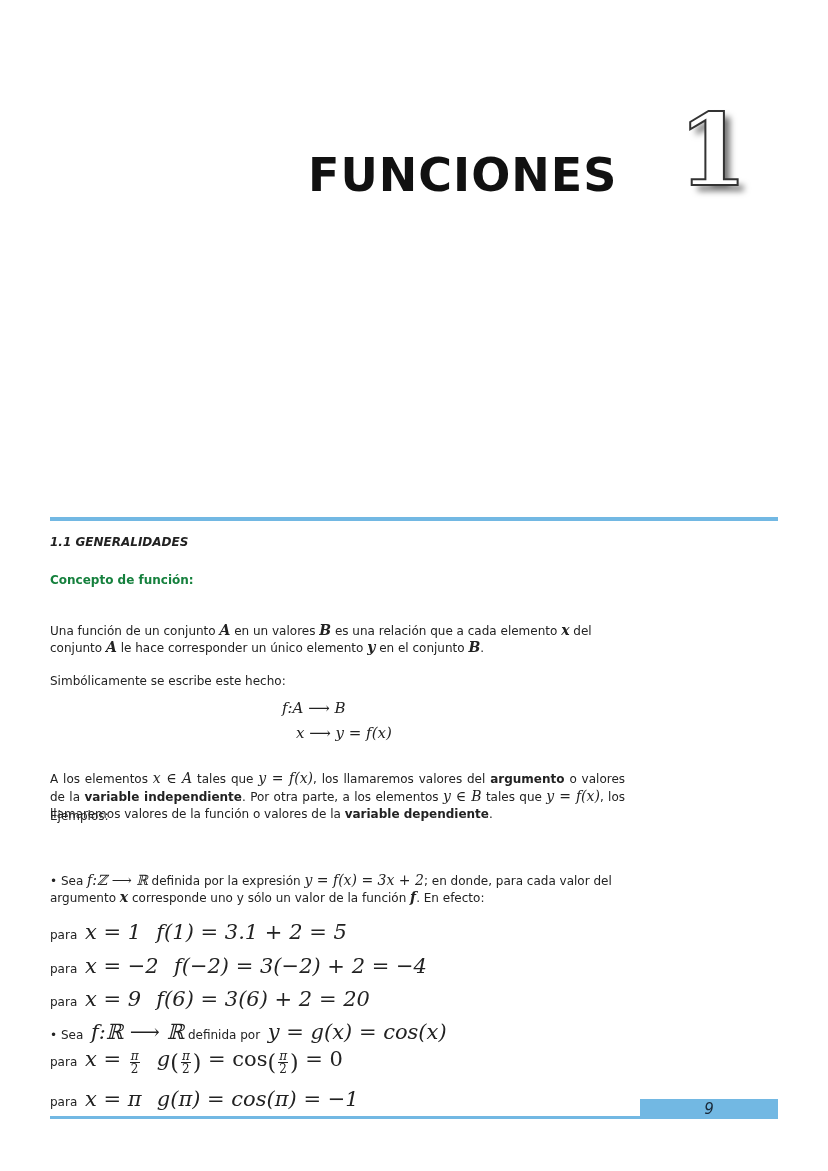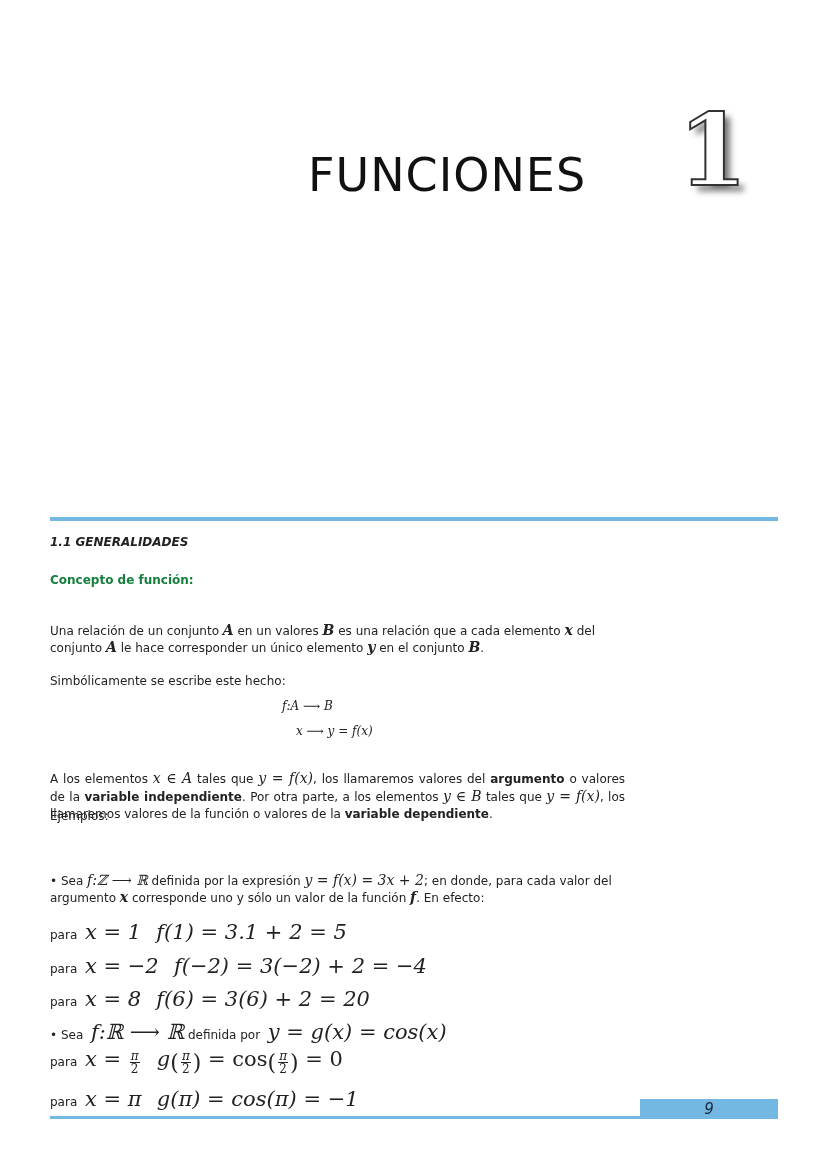--- a/index.html
+++ b/index.html
@@ -1,34 +1,34 @@
 <!DOCTYPE html>
 <html><head>
 <meta charset="utf-8">
 <style>
   html, body { margin: 0; padding: 0; background: #ffffff; }
   body { width: 828px; height: 1171px; position: relative; overflow: hidden;
          font-family: "DejaVu Sans", sans-serif; color: #1a1a1a; }
-  .chapter-title { position: absolute; left: 308px; top: 148px; font-size: 46px; font-weight: normal;
+  .chapter-title { position: absolute; left: 308px; top: 148px; font-size: 46px; font-weight: bold;
                    letter-spacing: 1px; color: #111; font-family: "DejaVu Sans", sans-serif; }
   .chapter-number { position: absolute; left: 678px; top: 100px; font-size: 100px; font-weight: bold;
                     color: #ffffff; -webkit-text-stroke: 2px #333;
                     text-shadow: 6px 6px 6px rgba(0,0,0,0.55);
                     font-family: "DejaVu Serif", serif; line-height: 1; }
   .top-rule { position: absolute; left: 50px; top: 517px; width: 728px; height: 4px; background: #72b8e3; }
   .section-heading { position: absolute; left: 50px; top: 535px; font-size: 12px; font-weight: bold;
                      font-style: italic; color: #222; }
   .sub-heading { position: absolute; left: 50px; top: 573px; font-size: 12px; font-weight: bold; color: #15803d; }
   .para { position: absolute; left: 50px; width: 575px; font-size: 12px; line-height: 16px; color: #222; }
   .para.justify { text-align: justify; }
   .m { font-family: "DejaVu Serif", serif; font-style: italic; font-size: 14px; }
   .mb { font-family: "DejaVu Serif", serif; font-style: italic; font-weight: bold; font-size: 14px; }
   .mr { font-family: "DejaVu Serif", serif; font-size: 14px; }
   b { font-weight: bold; }
-  .formula { position: absolute; font-family: "DejaVu Serif", serif; font-size: 12px; color: #222; }
+  .formula { position: absolute; font-family: "DejaVu Serif", serif; font-size: 15px; color: #222; }
   .ex-line { position: absolute; left: 50px; font-size: 12px; color: #222; white-space: nowrap; }
   .ex-line .mr, .ex-line .m { font-size: 21px; }
   .frac { display: inline-block; vertical-align: middle; text-align: center; font-family: "DejaVu Serif", serif;
           font-size: 12px; line-height: 12px; margin: 0 2px; }
   .frac .num { display: block; border-bottom: 1px solid #222; padding: 0 1px; font-style: italic; }
   .frac .den { display: block; }
   .bigp { font-size: 22px; font-family: "DejaVu Serif", serif; vertical-align: middle; }
   .bottom-rule { position: absolute; left: 50px; top: 1116px; width: 590px; height: 3px; background: #72b8e3; }
   .page-box { position: absolute; left: 640px; top: 1099px; width: 138px; height: 20px; background: #72b8e3;
               text-align: center; font-size: 15px; font-style: italic; color: #1a2a3a; line-height: 20px; }
@@ -38,21 +38,21 @@
 
 <div class="chapter-title">FUNCIONES</div>
 <div class="chapter-number">1</div>
 
 <div class="top-rule"></div>
 
 <div class="section-heading">1.1  GENERALIDADES</div>
 <div class="sub-heading">Concepto de función:</div>
 
 <div class="para" style="top:622px;">
-  <span>Una relación de un conjunto </span><span class="mb">A</span><span> en un valores </span><span class="mb">B</span><span> es una relación que a cada elemento </span><span class="mb">x</span><span> del conjunto </span><span class="mb">A</span><span> le hace corresponder un único elemento </span><span class="mb">y</span><span> en el conjunto </span><span class="mb">B</span><span>.</span>
+  <span>Una función de un conjunto </span><span class="mb">A</span><span> en un valores </span><span class="mb">B</span><span> es una relación que a cada elemento </span><span class="mb">x</span><span> del conjunto </span><span class="mb">A</span><span> le hace corresponder un único elemento </span><span class="mb">y</span><span> en el conjunto </span><span class="mb">B</span><span>.</span>
 </div>
 
 <div class="para" style="top:673px;">Simbólicamente se escribe este hecho:</div>
 
 <div class="formula m" style="left:282px; top:699px;">f:A ⟶ B</div>
 <div class="formula m" style="left:296px; top:724px;">x ⟶ y = f(x)</div>
 
 <div class="para justify" style="top:770px; line-height:17px;">
   <span>A los elementos </span><span class="m">x ∈ A</span><span> tales que </span><span class="m">y = f(x)</span><span>, los llamaremos valores del </span><b>argumento</b><span> o valores de la </span><b>variable independiente</b><span>. Por otra parte, a los elementos </span><span class="m">y ∈ B</span><span> tales que </span><span class="m">y = f(x)</span><span>, los llamaremos valores de la función o valores de la </span><b>variable dependiente</b><span>.</span>
 </div>
@@ -68,21 +68,21 @@
   <span class="m">x = 1</span>&nbsp;&nbsp;&nbsp;
   <span class="m">f(1) = 3.1 + 2 = 5</span>
 </div>
 <div class="ex-line" style="top:954px;">
   <span>para</span>&nbsp;
   <span class="m">x = −2</span>&nbsp;&nbsp;&nbsp;
   <span class="m">f(−2) = 3(−2) + 2 = −4</span>
 </div>
 <div class="ex-line" style="top:987px;">
   <span>para</span>&nbsp;
-  <span class="m">x = 8</span>&nbsp;&nbsp;&nbsp;
+  <span class="m">x = 9</span>&nbsp;&nbsp;&nbsp;
   <span class="m">f(6) = 3(6) + 2 = 20</span>
 </div>
 
 <div class="ex-line" style="top:1020px;">
   <span>• Sea </span>&nbsp;<span class="m">f:ℝ ⟶ ℝ</span><span> definida por </span>&nbsp;<span class="m">y = g(x) = cos(x)</span>
 </div>
 
 <div class="ex-line" style="top:1047px;">
   <span>para</span>&nbsp;
   <span class="m">x = </span><span class="frac"><span class="num">π</span><span class="den">2</span></span>&nbsp;&nbsp;&nbsp;

